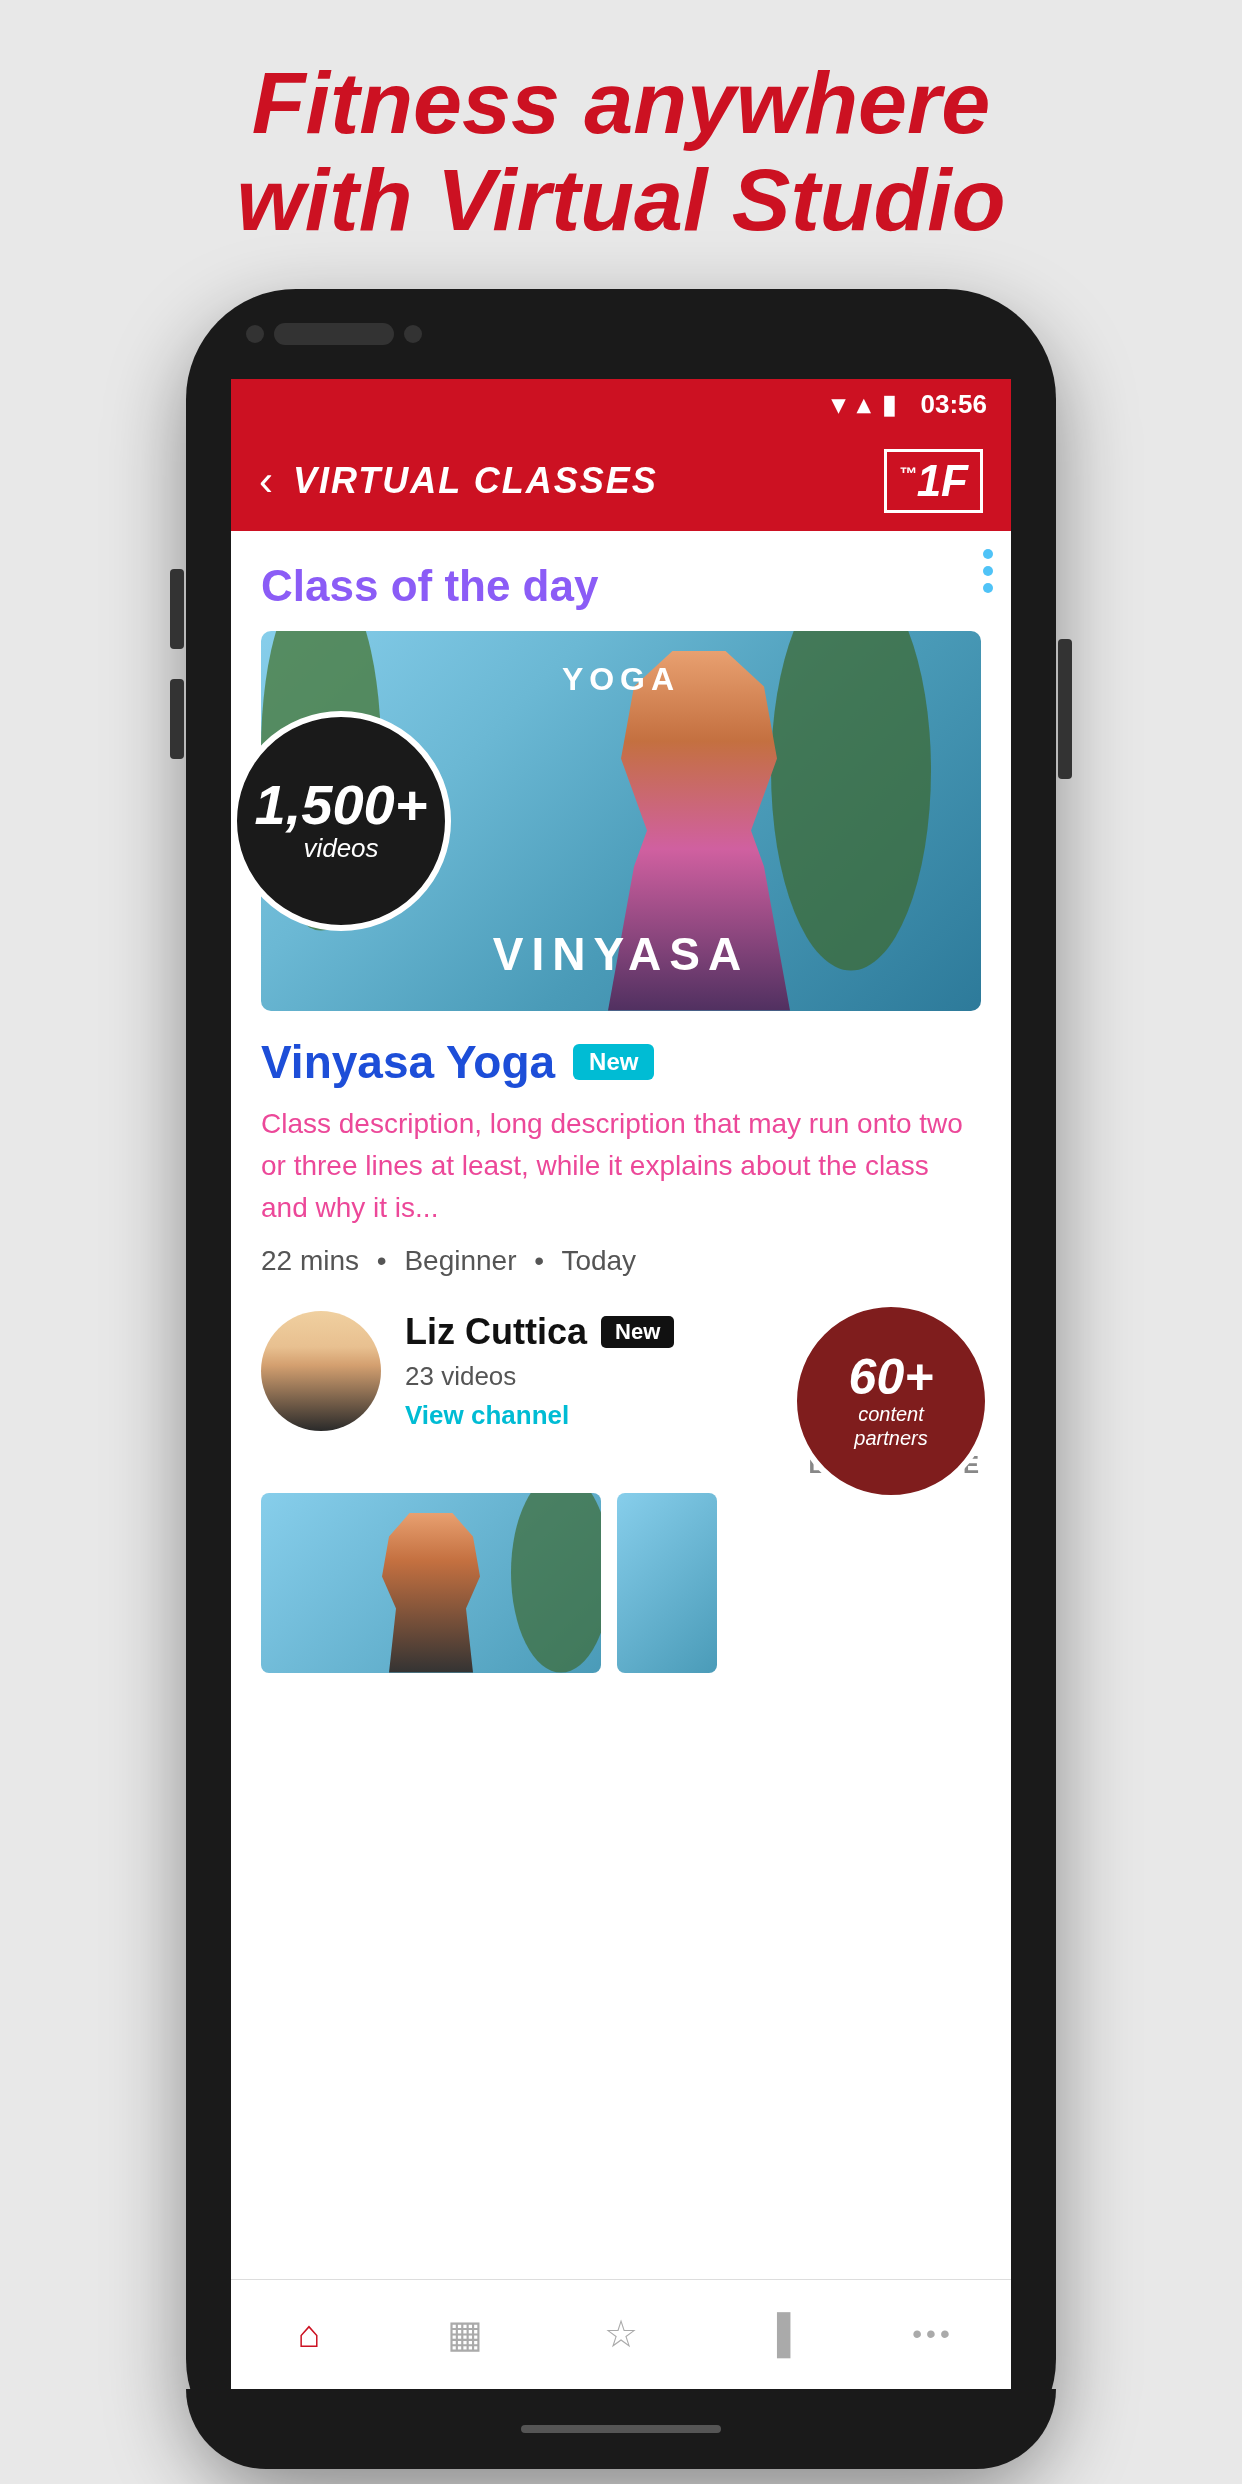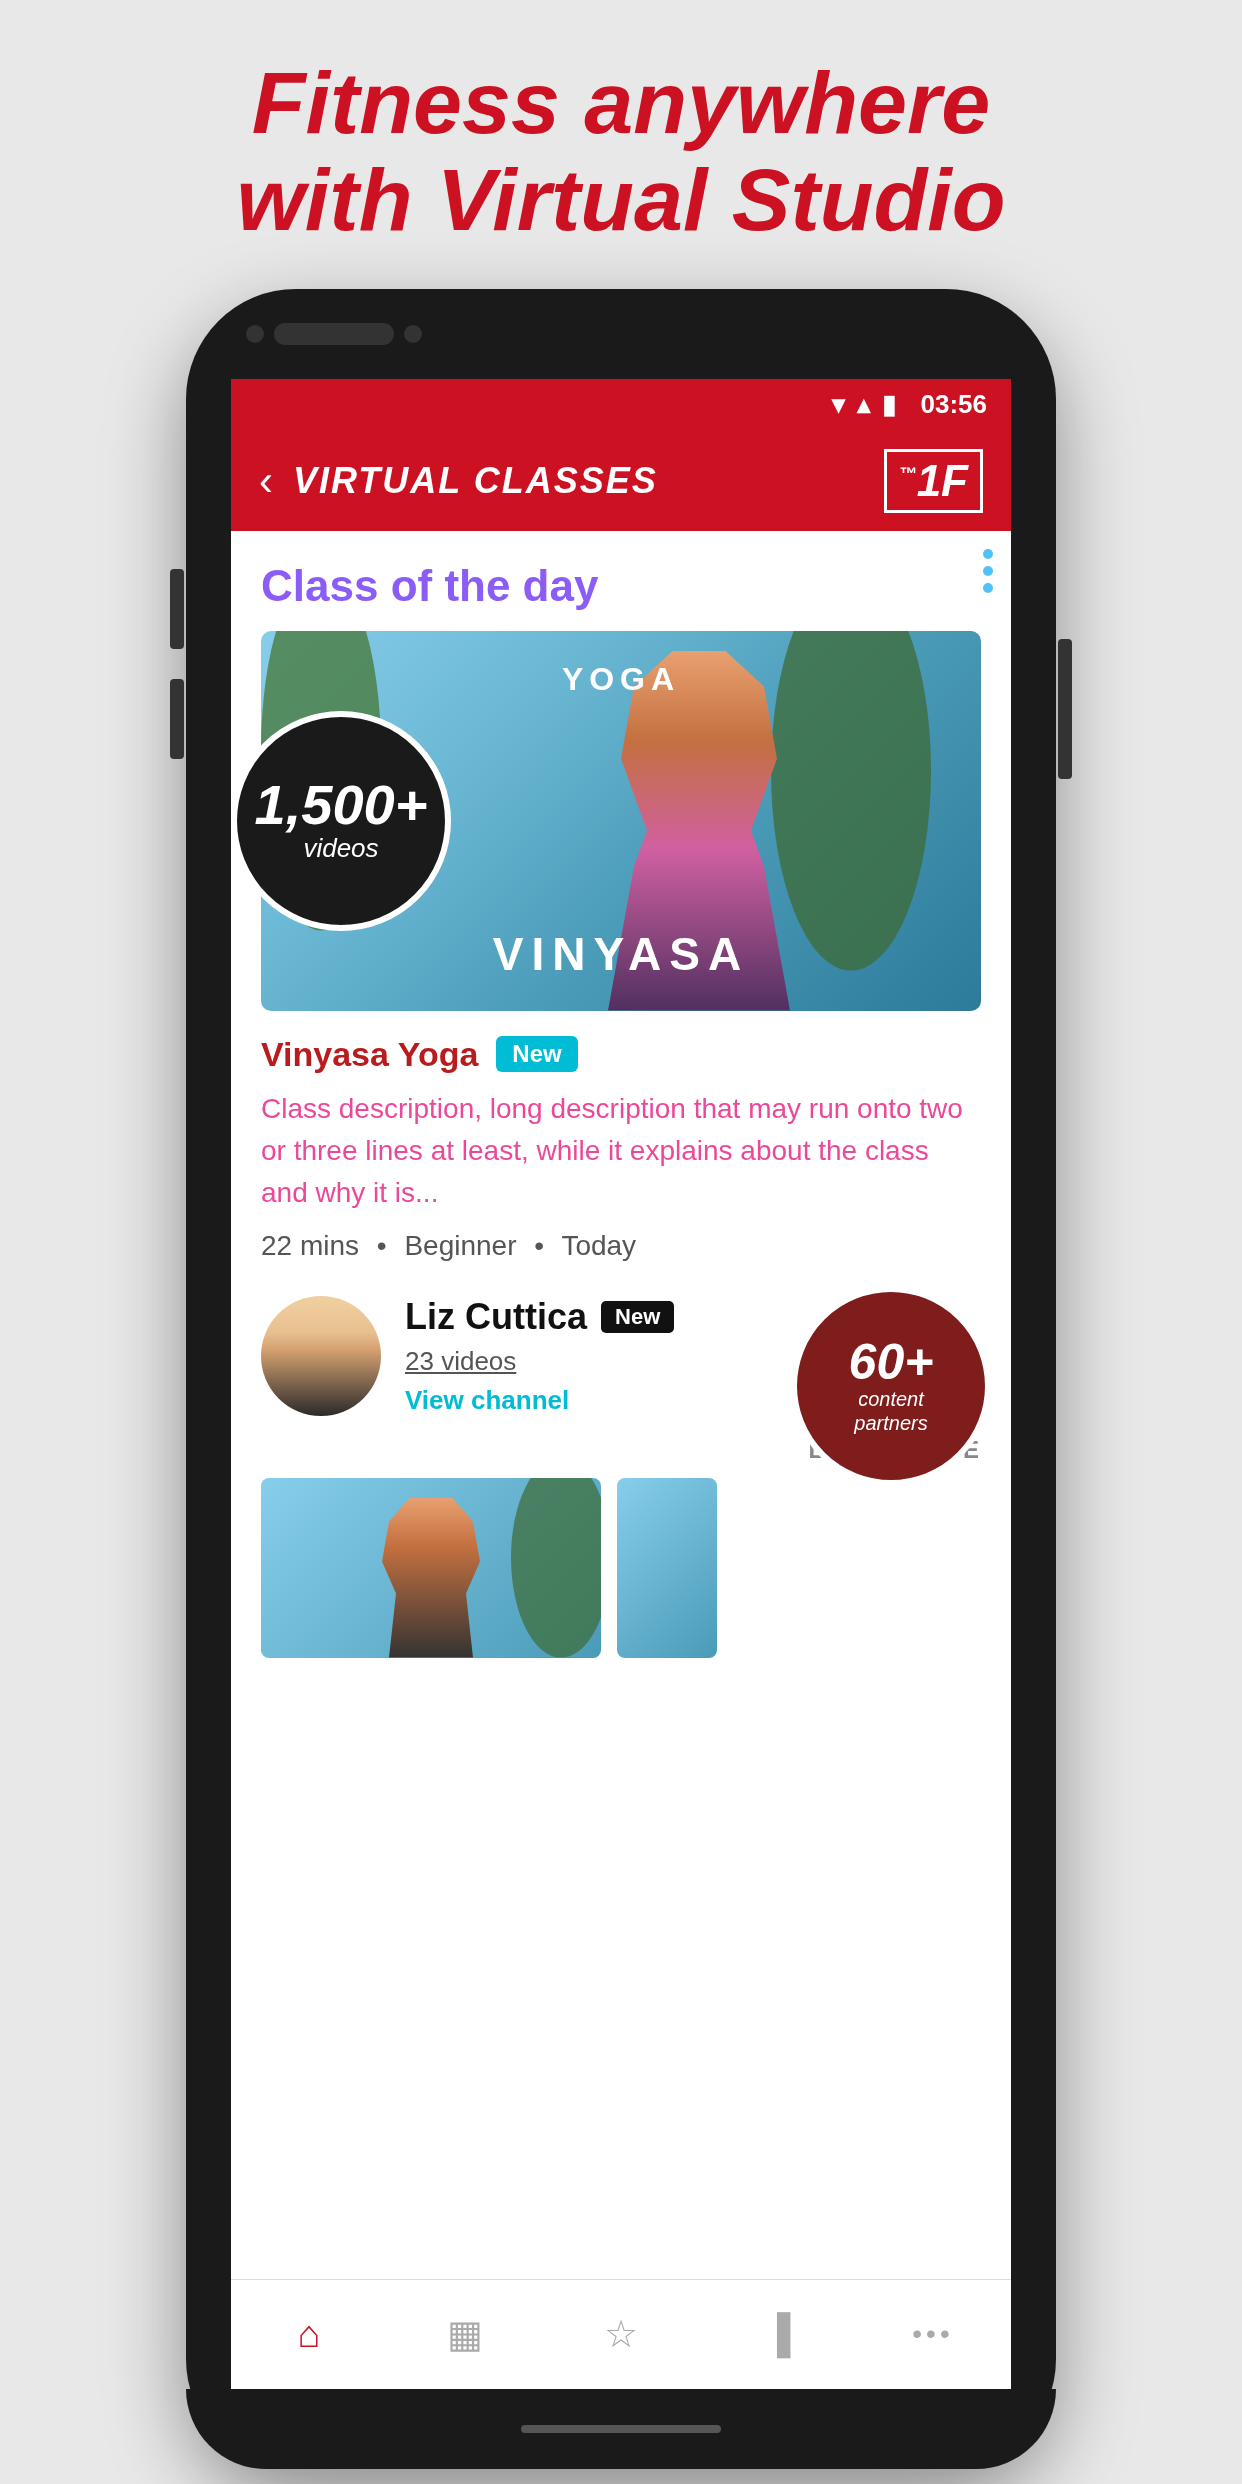--- a/index.html
+++ b/index.html
@@ -267,23 +267,23 @@
     .class-info {
       padding: 24px 30px 0 30px;
     }
     .class-name-row {
       display: flex;
       align-items: center;
       gap: 18px;
       margin-bottom: 14px;
     }
     .class-name {
-      font-size: 34px;
+      font-size: 46px;
       font-weight: 800;
-      color: #b91c1c;
+      color: #1d4ed8;
     }
     .new-badge {
       background: #00bcd4;
       color: white;
       font-size: 24px;
       font-weight: 700;
       padding: 4px 16px;
       border-radius: 6px;
     }
     .class-desc {
@@ -362,21 +362,20 @@
       background: #111;
       color: white;
       font-size: 22px;
       font-weight: 700;
       padding: 3px 14px;
       border-radius: 5px;
     }
     .channel-videos {
       font-size: 26px;
       color: #555;
-      text-decoration: underline;
     }
     .channel-link {
       font-size: 26px;
       color: #00bcd4;
       font-weight: 600;
     }
 
     
     .sixty-badge {
       position: absolute;

